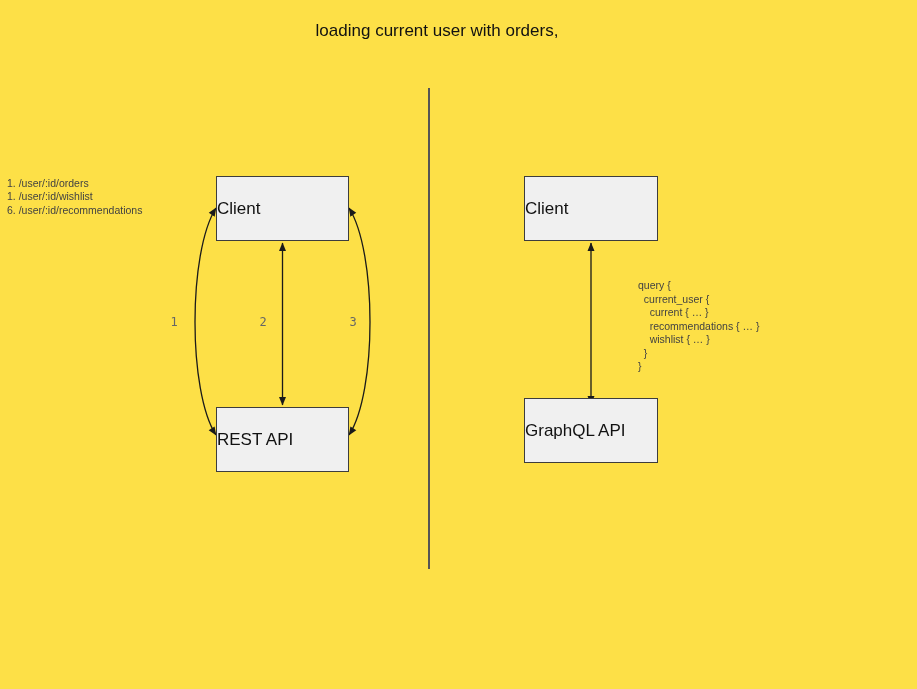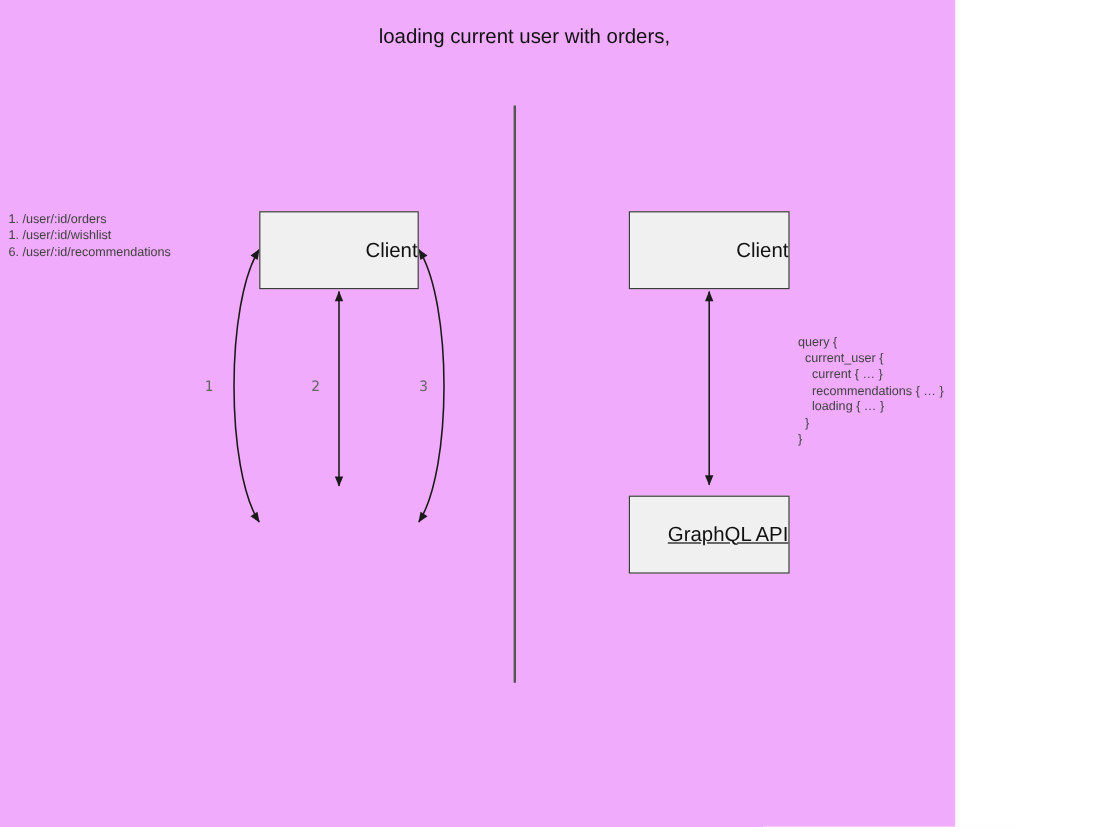--- a/index.html
+++ b/index.html
@@ -3,23 +3,23 @@
 <meta charset="utf-8">
 <style>
   html, body {
     margin: 0;
     padding: 0;
     background: #ffffff;
     font-family: "Liberation Sans", sans-serif;
   }
   #canvas {
     position: relative;
-    width: 796px;
+    width: 917px;
     height: 689px;
-    background: #f0abfc;
+    background: #fde047;
     overflow: hidden;
   }
   #arrow-layer {
     position: absolute;
     left: 0; top: 0;
     width: 917px; height: 689px;
     z-index: 0;
   }
   .diagram-title {
     position: absolute;
@@ -33,46 +33,46 @@
     z-index: 2;
   }
   .node-box {
     position: absolute;
     width: 131px;
     height: 63px;
     background: #f0f0f0;
     border: 1.5px solid #3d3d3d;
     display: flex;
     align-items: center;
-    justify-content: flex-end;
+    justify-content: flex-start;
     font-size: 17px;
     color: #111111;
     z-index: 1;
     box-sizing: content-box;
   }
   #box-client-left  { left: 216px; top: 176px; }
   #box-rest-api     { left: 216px; top: 407px; }
   #box-client-right { left: 524px; top: 176px; width: 132px; }
-  #box-graphql-api  { left: 524px; top: 413px; width: 132px; text-decoration: underline; }
+  #box-graphql-api  { left: 524px; top: 398px; width: 132px; }
   .mono {
     font-family: Liberation Sans, sans-serif;
     color: #424242;
   }
   .endpoint-list {
     position: absolute;
     left: 7px;
     top: 177px;
     font-size: 10.5px;
     line-height: 13.3px;
     z-index: 2;
   }
   .endpoint-list div { white-space: pre; }
   .query-block {
     position: absolute;
-    left: 665px;
+    left: 638px;
     top: 279px;
     font-size: 10.5px;
     line-height: 13.5px;
     z-index: 2;
   }
   .query-block div { white-space: pre; }
   .arrow-label {
     position: absolute;
     width: 20px;
     text-align: center;
@@ -113,35 +113,38 @@
 
   <div class="endpoint-list mono">
     <div>1. /user/:id/orders</div>
     <div>1. /user/:id/wishlist</div>
     <div>6. /user/:id/recommendations</div>
   </div>
 
   <div id="box-client-left" class="node-box">
     <span>Client</span>
   </div>
+  <div id="box-rest-api" class="node-box">
+    <span>REST API</span>
+  </div>
 
   <div id="arrow-label-1" class="arrow-label">1</div>
   <div id="arrow-label-2" class="arrow-label">2</div>
   <div id="arrow-label-3" class="arrow-label">3</div>
 
   <div id="box-client-right" class="node-box">
     <span>Client</span>
   </div>
   <div id="box-graphql-api" class="node-box">
     <span>GraphQL API</span>
   </div>
 
   <div class="query-block mono">
     <div>query {</div>
     <div>  current_user {</div>
     <div>    current { … }</div>
     <div>    recommendations { … }</div>
-    <div>    loading { … }</div>
+    <div>    wishlist { … }</div>
     <div>  }</div>
     <div>}</div>
   </div>
 
 </div>
 
 </body></html>

